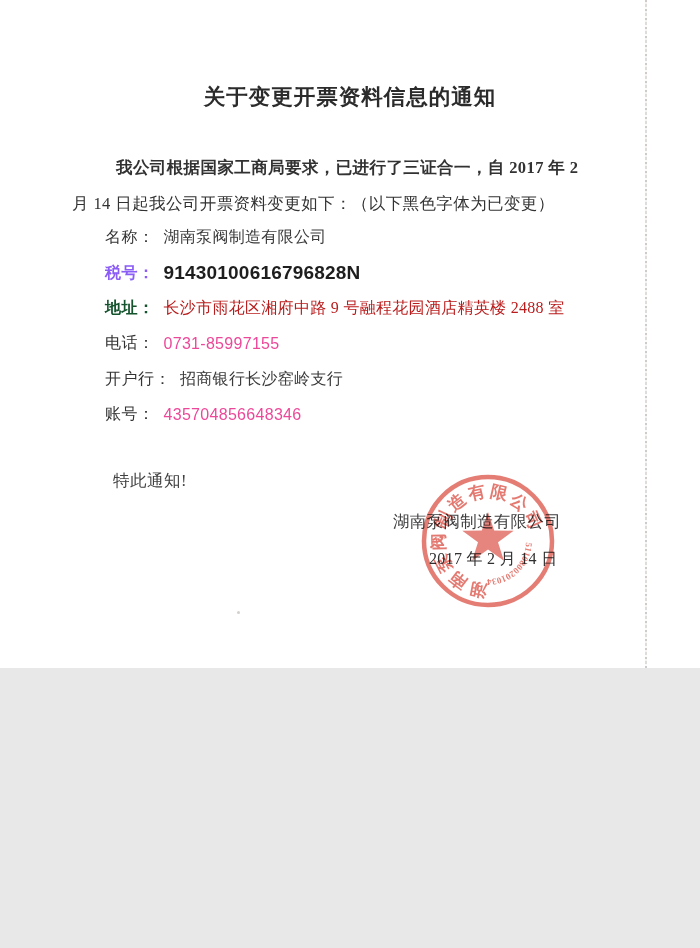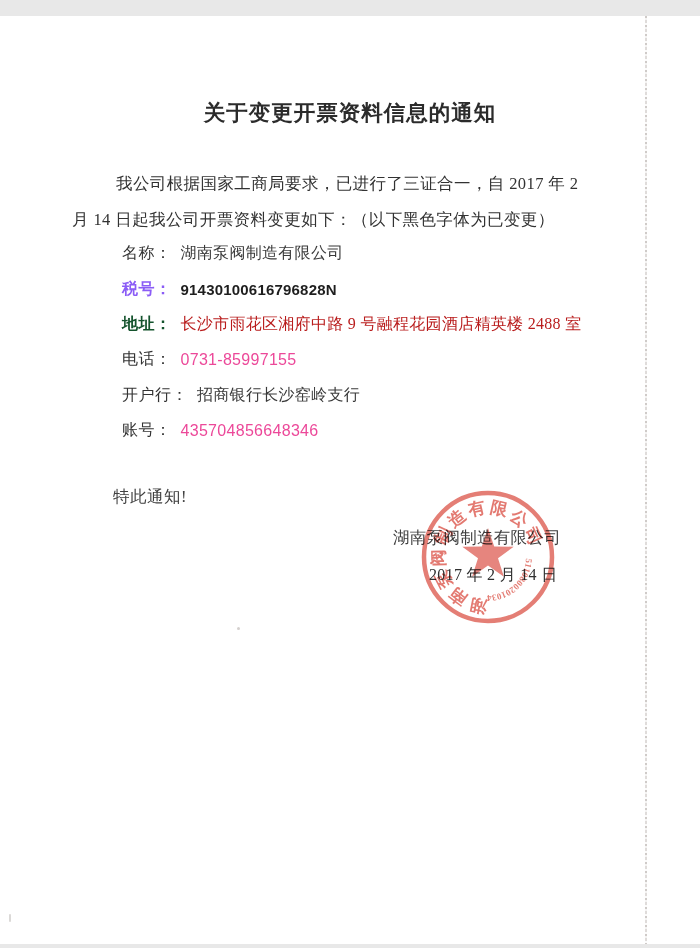--- a/index.html
+++ b/index.html
@@ -1,19 +1,19 @@
 <!DOCTYPE html>
 <html><head>
 <meta charset="utf-8">
 <style>
   html,body{margin:0;padding:0;background:#e8e8e8;}
   .page{
     position:relative;
-    width:700px;height:928px;
-    margin:16px auto;
+    width:700px;height:668px;
+    margin:0 auto;
     background:#ffffff;
     overflow:hidden;
     font-family:"Liberation Serif","DejaVu Serif",serif;
     color:#333;
   }
   
   .scan-line{
     position:absolute;left:645px;top:0;width:2px;height:948px;
     background:repeating-linear-gradient(180deg,
       rgba(138,128,122,.55) 0 2px, rgba(138,128,122,.12) 2px 4px,
@@ -23,29 +23,29 @@
   .speck{position:absolute;background:#b0aaa6;border-radius:50%;}
   .speck-a{left:237px;top:611px;width:3px;height:3px;opacity:.55;}
   .speck-b{left:9px;top:898px;width:2px;height:8px;border-radius:1px;opacity:.45;}
 
   .doc-title{
     position:absolute;left:0;top:82px;width:700px;
     text-align:center;font-size:21.5px;font-weight:700;
     letter-spacing:1px;color:#2b2b2b;
   }
   .para-line{position:absolute;font-size:16.5px;letter-spacing:.4px;color:#323232;white-space:nowrap;}
-  .para-line1{left:116px;top:157px;}
+  .para-line1{left:116px;top:157px;font-weight:bold;}
   .para-line2{left:72px;top:193px;}
 
-  .fields{position:absolute;left:122px;top:220px;}
+  .fields{position:absolute;left:105px;top:220px;}
   .field-row{height:35.4px;display:flex;align-items:center;font-size:16px;white-space:nowrap;}
   .lbl{color:#333;letter-spacing:.5px;}
   .val{margin-left:9px;color:#3a3a3a;letter-spacing:.3px;}
   .row-taxno .lbl{font-weight:700;color:#8b5cf6;}
-  .row-taxno .val{font-family:"Liberation Sans","DejaVu Sans",sans-serif;font-weight:700;color:#1e1e1e;font-size:15px;letter-spacing:.2px;}
+  .row-taxno .val{font-family:"Liberation Sans","DejaVu Sans",sans-serif;font-weight:700;color:#1e1e1e;font-size:19px;letter-spacing:.2px;}
   .row-addr .lbl{font-weight:700;color:#14532d;}
   .row-addr .val{color:#b91c1c;}
   .row-phone .val,.row-account .val{font-family:"Liberation Sans","DejaVu Sans",sans-serif;color:#ec4899;font-size:16px;}
 
   .closing{position:absolute;left:113px;top:470px;font-size:16.5px;color:#404040;letter-spacing:.5px;}
 
   .sig-company{
     position:absolute;left:393px;top:511px;font-size:16.5px;color:#3d3d3d;
     letter-spacing:.3px;mix-blend-mode:multiply;white-space:nowrap;
   }

